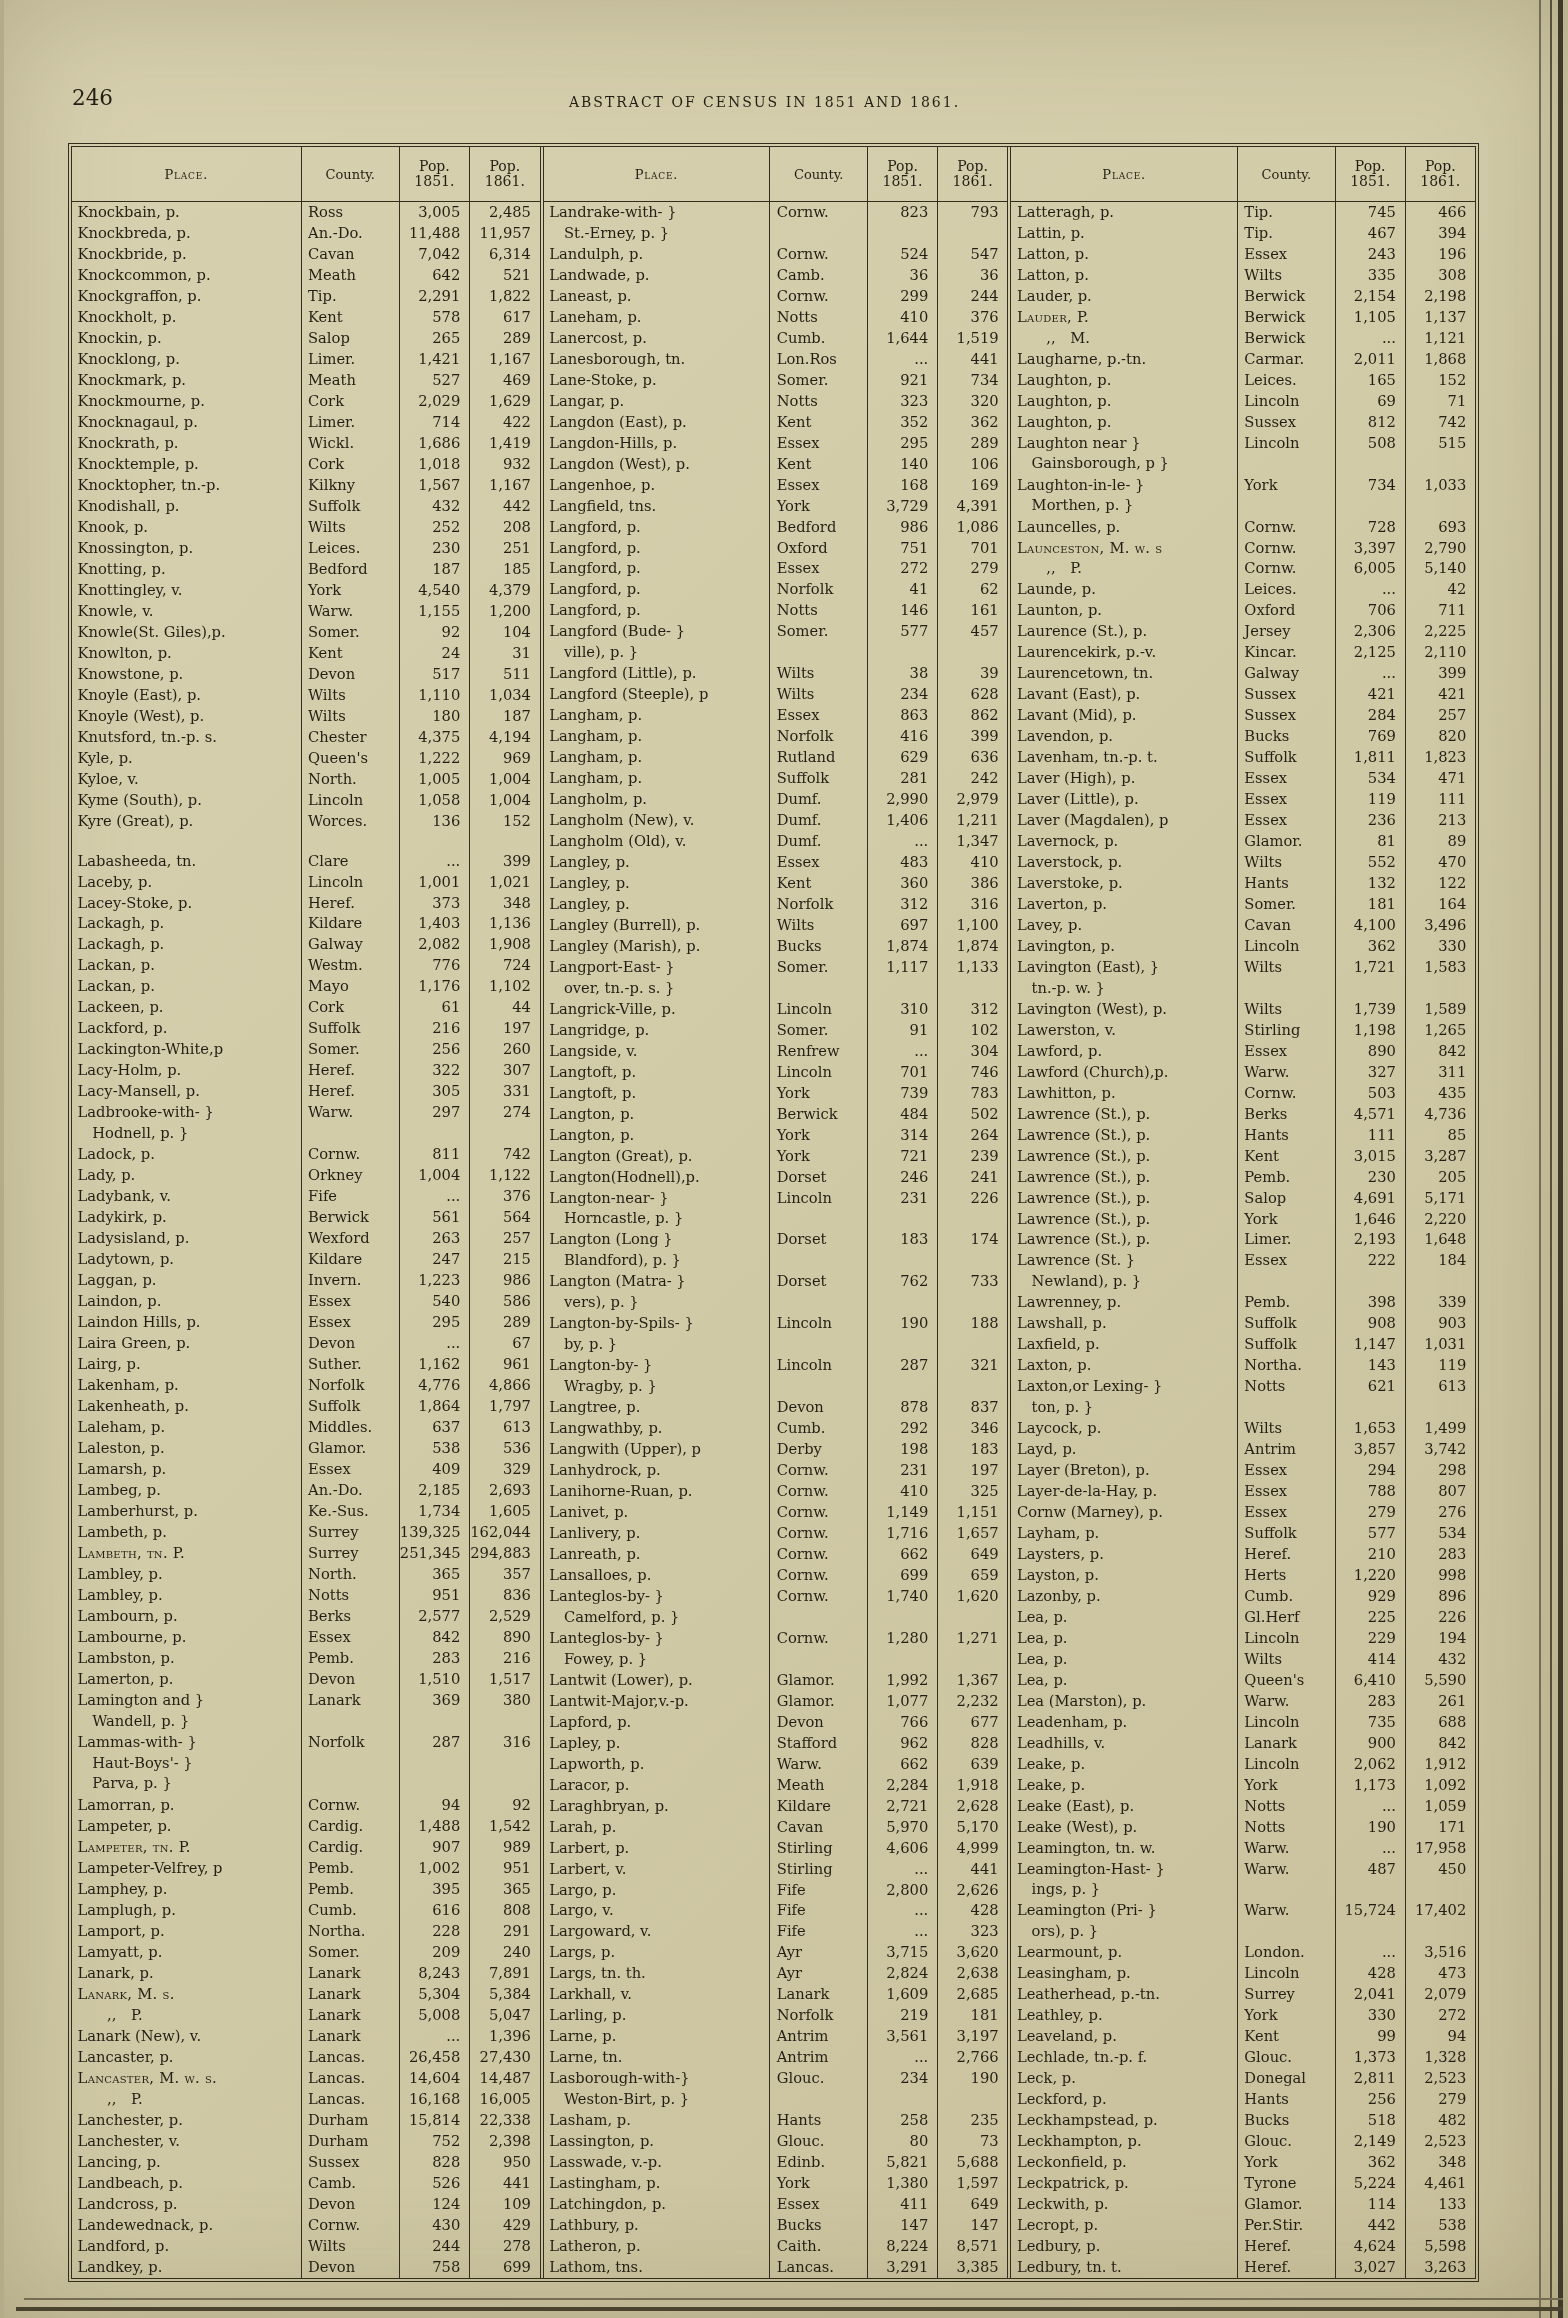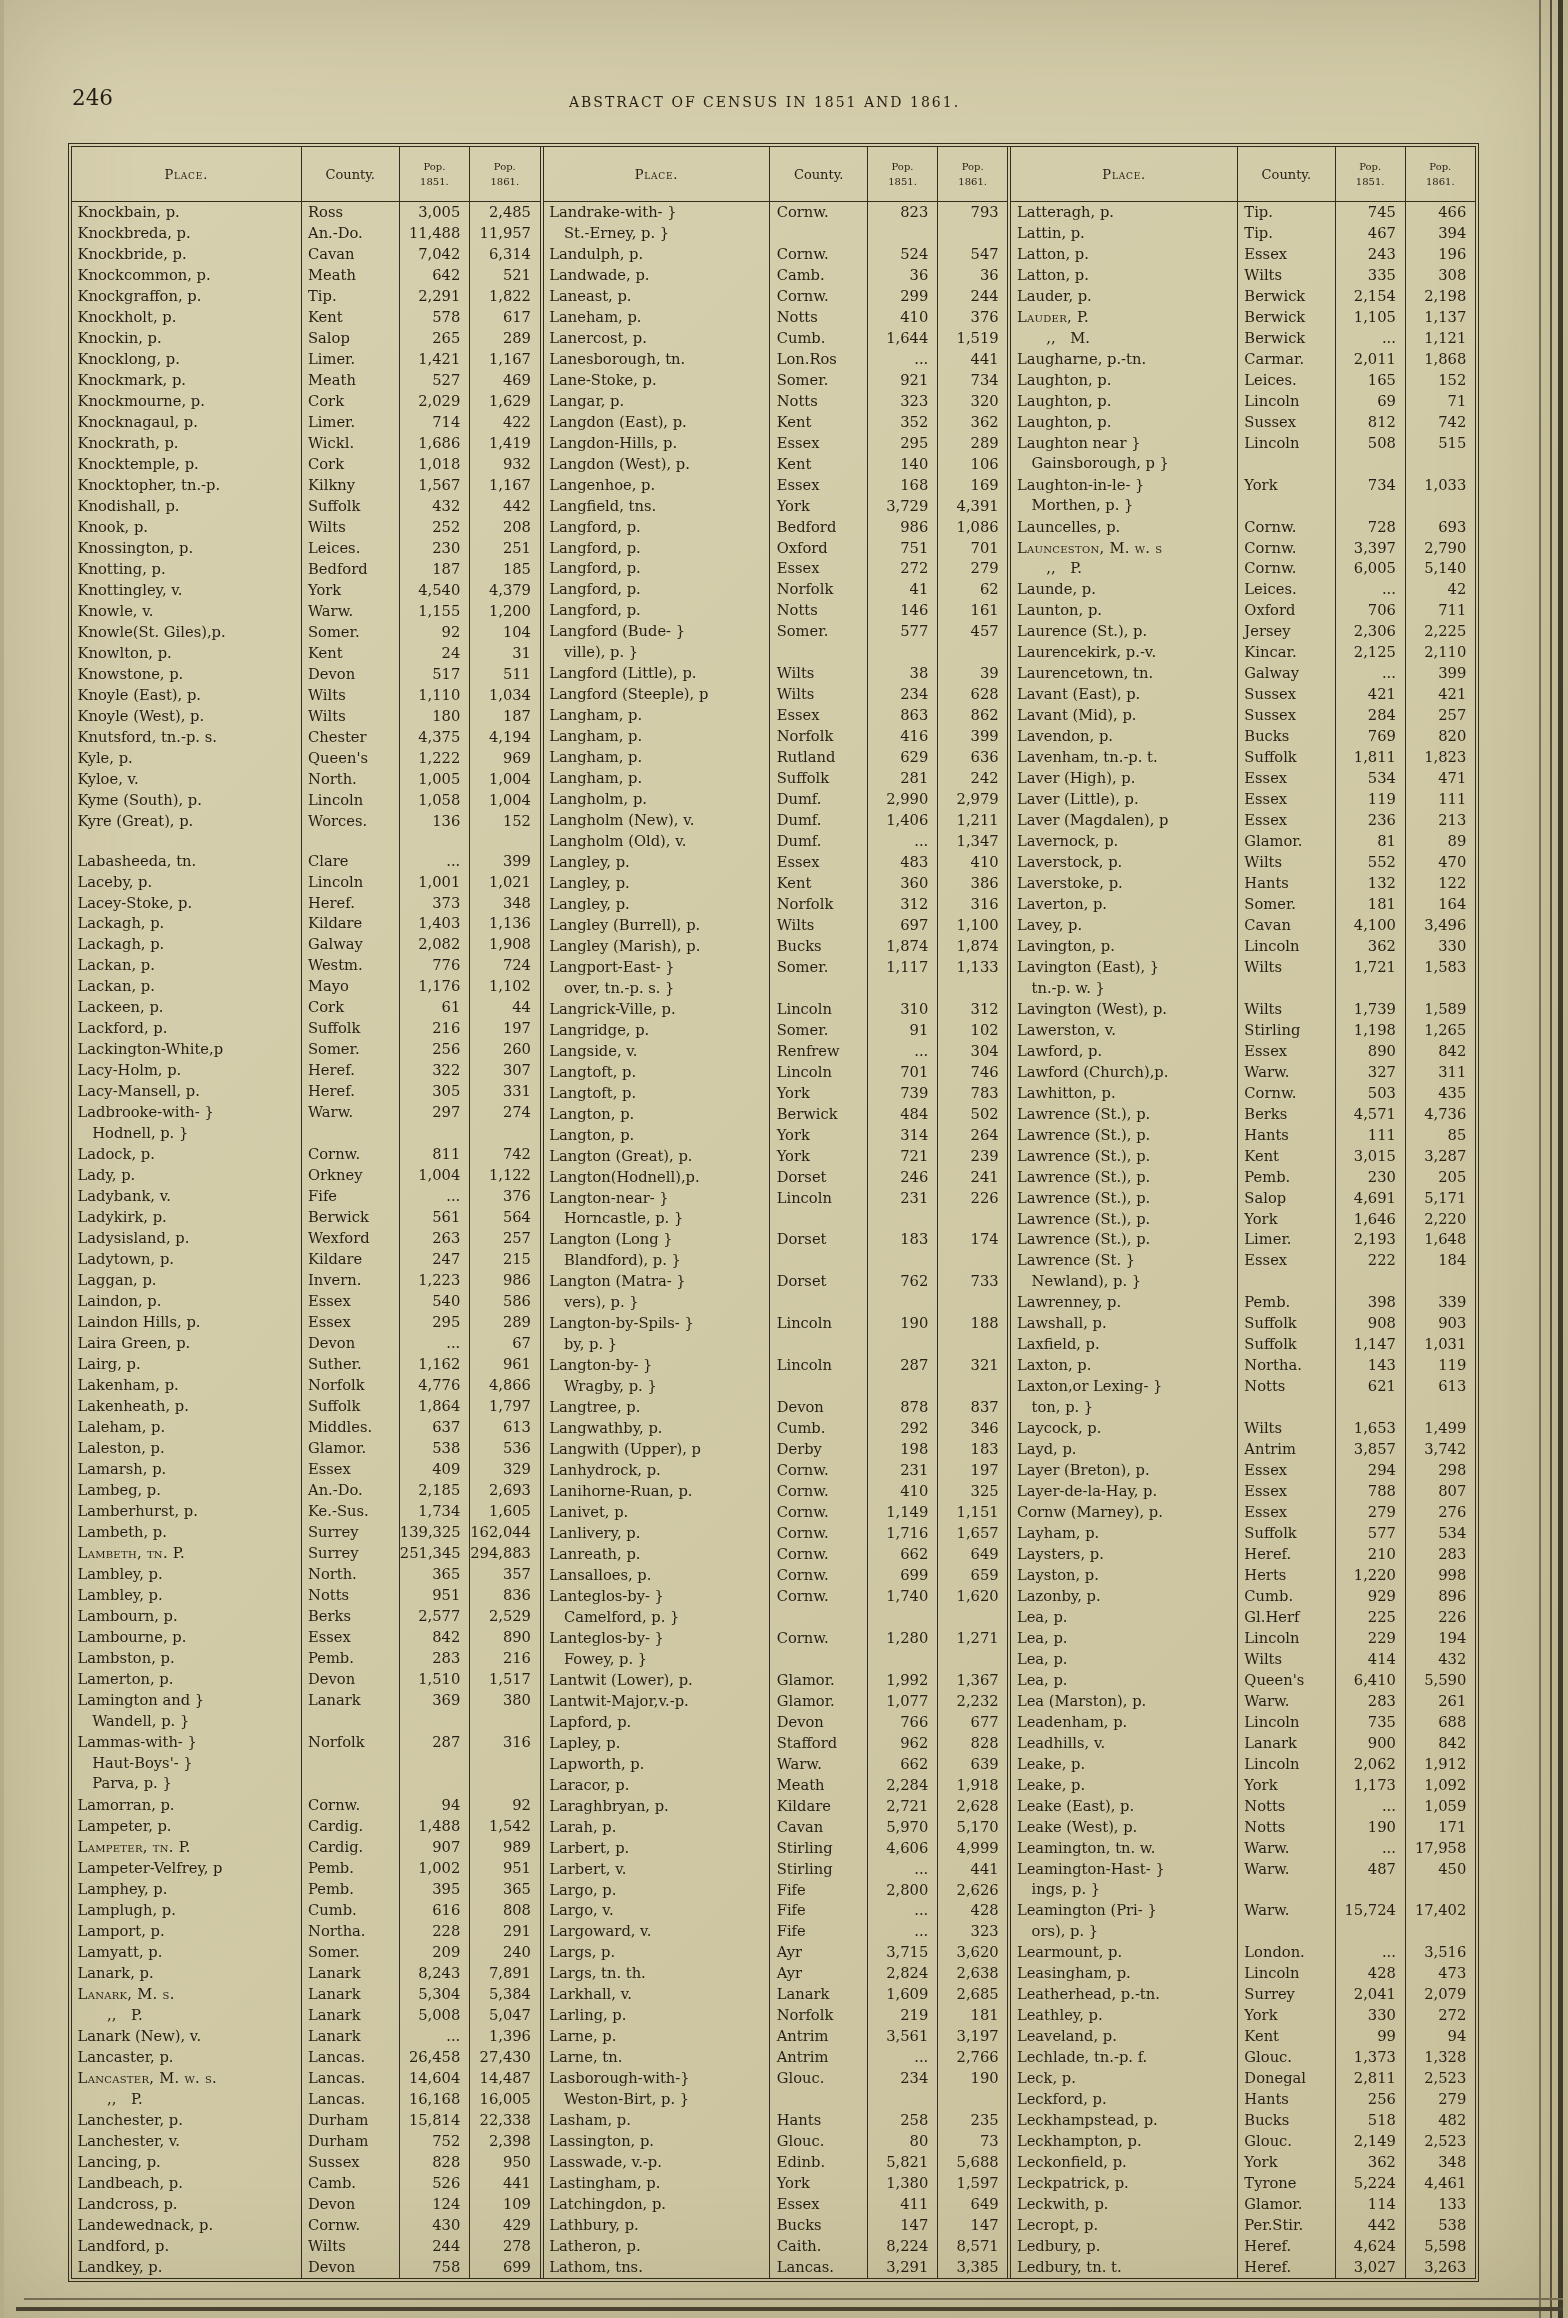--- a/index.html
+++ b/index.html
@@ -42,21 +42,21 @@
   col.c-place{width:49%;}
   col.c-county{width:21%;}
   col.c-pop{width:15%;}
   thead th{
     height:52px;vertical-align:middle;border-bottom:0.8px solid #332d1d;
     font-weight:normal;
   }
   th.place-h{font-variant:small-caps;font-size:13px;letter-spacing:0.8px;text-align:center;}
   th.county-h{font-size:13px;text-align:center;border-left:0.8px solid #332d1d;}
   th.pop-h{
-    font-size:10px;line-height:15px;text-align:center;white-space:pre-line;
+    font-size:14px;line-height:15px;text-align:center;white-space:pre-line;
     border-left:0.8px solid #332d1d;
   }
   tbody td{
     padding:0;vertical-align:top;line-height:20.7px;
   }
   td.place{white-space:pre-line;padding-left:5.6px;padding-right:1.6px;overflow:hidden;}
   td.county{padding-left:6.4px;border-left:0.8px solid #332d1d;overflow:hidden;}
   td.pop{text-align:right;padding-right:8.7px;border-left:0.8px solid #332d1d;}
   tr.spacer td{height:19px;}
   tr.smallcaps td.place{font-variant:small-caps;letter-spacing:0.3px;}

